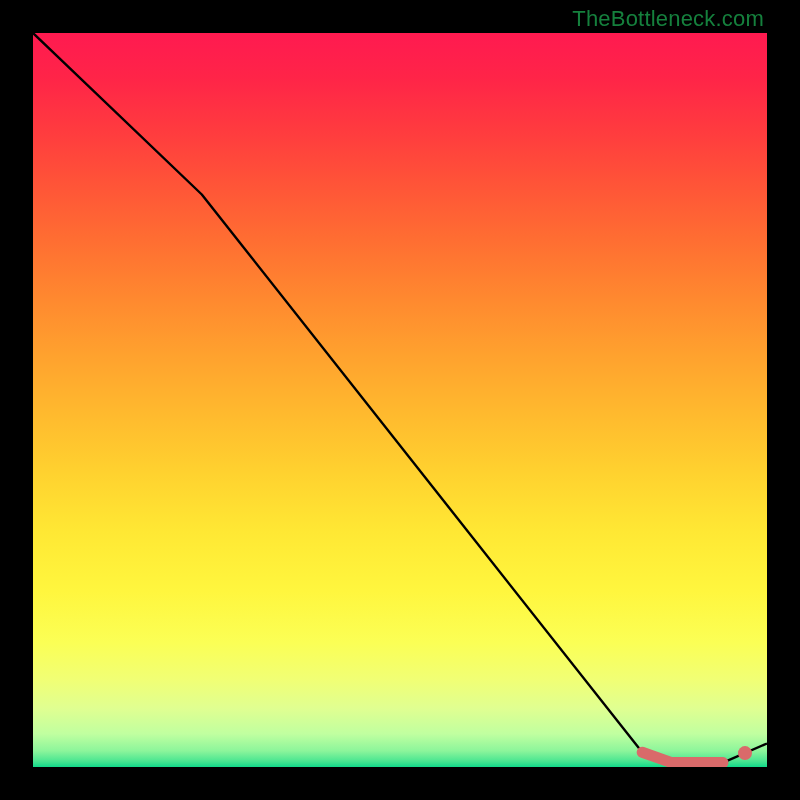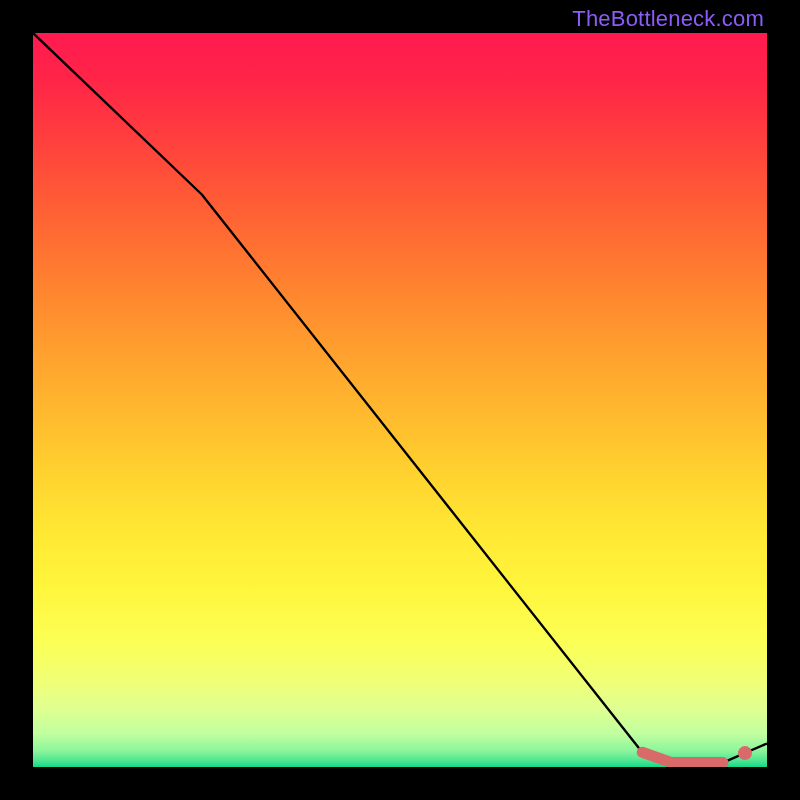--- a/index.html
+++ b/index.html
@@ -22,21 +22,21 @@
     left: 33px;
     top: 33px;
     width: 734px;
     height: 734px;
     
   }
   .watermark {
     position: absolute;
     top: 6px;
     right: 36px;
-    color: #8b5cf6;
+    color: #15803d;
     font-size: 22px;
     font-weight: 500;
     letter-spacing: 0.2px;
     pointer-events: none;
     user-select: none;
     text-align: right;
   }
   svg { display: block; }
 </style>
 </head>

